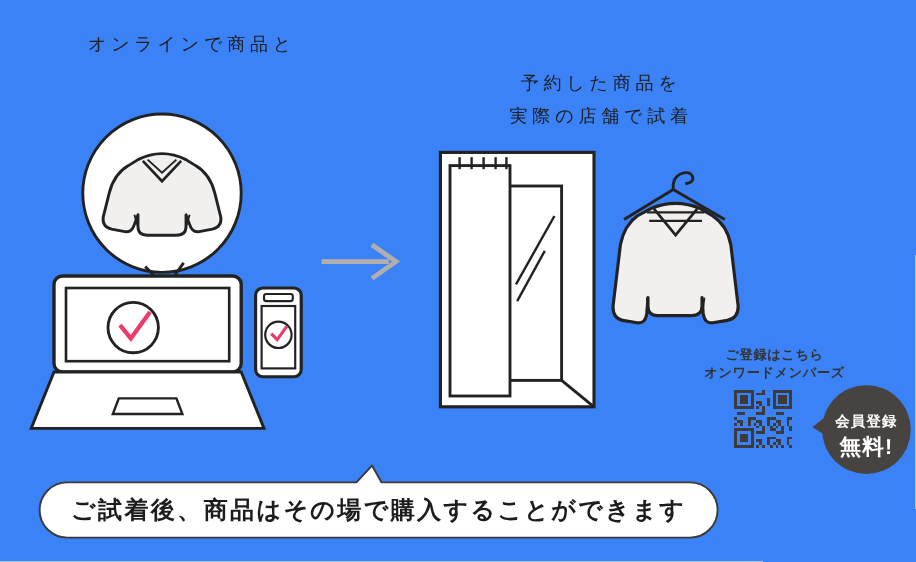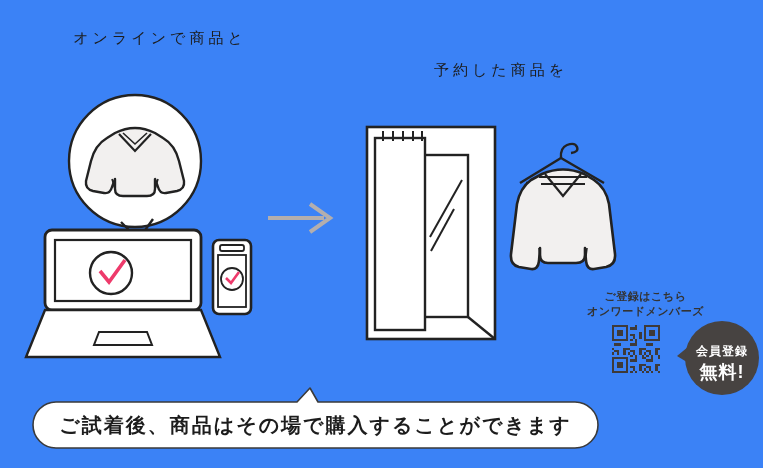--- a/index.html
+++ b/index.html
@@ -37,20 +37,21 @@
 <body>
 
 <div class="canvas">
 
   <div class="step-title" id="step1-title">
     <div>オンラインで商品と</div>
   </div>
 
   <div class="step-title" id="step2-title">
     <div>予約した商品を</div>
+    <div>実際の店舗で試着</div>
   </div>
 
   <svg style="left:15px;top:85px" width="245" height="285" viewBox="0 0 245 285">
 
     <circle class="sf" cx="120" cy="76" r="66" stroke-width="2.4"></circle>
 
     <g>
       <path class="fill-sweater" stroke-width="2.4" stroke-linejoin="round" d="M100 48 Q120 38 140 48 L148 53 Q160 60 164 76 L169 96 Q170 104 162 106 L151 108 Q145 109 143 102 L140 94 L140 104 Q140 111 132 111 L108 111 Q100 111 100 104 L100 94 L97 102 Q95 109 89 108 L78 106 Q70 104 71 96 L76 76 Q80 60 92 53 Z"></path>
       <path class="s" stroke-width="2.2" d="M104 49 L120 66 L136 49"></path>
       <path class="s" stroke-width="1.6" d="M108 48 L120 59 L132 48"></path>

